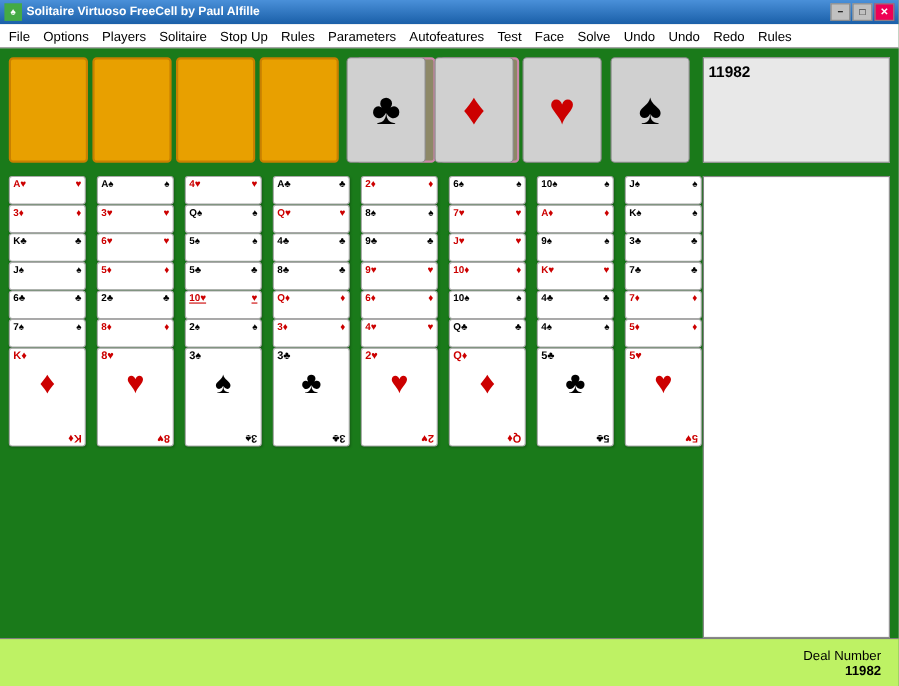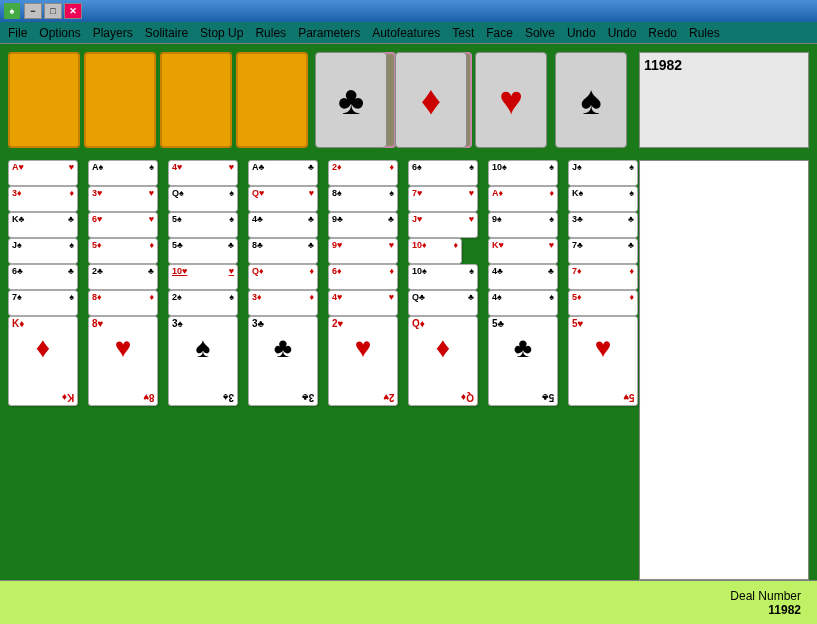--- a/index.html
+++ b/index.html
@@ -27,21 +27,21 @@
     #titlebar .win-buttons { display: flex; gap: 2px; }
     #titlebar .win-btn {
       width: 18px; height: 16px; border: 1px solid #888;
       display: inline-flex; align-items: center; justify-content: center;
       font-size: 9px; cursor: pointer; background: #c0c0c0; color: #000;
     }
     #titlebar .win-btn.close { background: #e05; color: white; }
 
     
     #menubar {
-      background: #0f766e;
+      background: #ffffff;
       height: 22px;
       display: flex;
       align-items: center;
       padding: 0 2px;
       border-bottom: 1px solid #808080;
     }
     .menu-item {
       padding: 2px 6px;
       cursor: pointer;
       font-size: 12px;
@@ -146,20 +146,21 @@
       height: 420px;
       background: white;
       border: 1px solid #888;
     }
   </style>
 </head>
 <body>
 
 <div id="titlebar">
   <span class="title-icon">♠</span>
+  <span class="title-text">Solitaire Virtuoso   FreeCell   by Paul Alfille</span>
   <div class="win-buttons">
     <div class="win-btn">−</div>
     <div class="win-btn">□</div>
     <div class="win-btn close">✕</div>
   </div>
 </div>
 
 <div id="menubar">
 <span class="menu-item">File</span>
     <span class="menu-item">Options</span>
@@ -440,21 +441,21 @@
         <span>7♥</span>
             <span>♥</span>
       </div>
         </div>
         <div style="position: absolute; top: 52px; left: 0px; width: 70px; height: 26px; background: white; border: 1px solid rgb(170, 170, 170); border-radius: 3px; padding: 1px 3px; font-size: 9px; font-weight: bold; color: rgb(204, 0, 0); overflow: hidden; box-shadow: rgba(0, 0, 0, 0.2) 1px 1px 2px; cursor: pointer;">
           <div style="display:flex;justify-content:space-between;">
         <span>J♥</span>
             <span>♥</span>
       </div>
         </div>
-        <div style="position: absolute; top: 78px; left: 0px; width: 54px; height: 26px; background: white; border: 1px solid rgb(170, 170, 170); border-radius: 3px; padding: 1px 3px; font-size: 9px; font-weight: bold; color: rgb(204, 0, 0); overflow: hidden; box-shadow: rgba(0, 0, 0, 0.2) 1px 1px 2px; cursor: pointer;">
+        <div style="position: absolute; top: 78px; left: 0px; width: 70px; height: 26px; background: white; border: 1px solid rgb(170, 170, 170); border-radius: 3px; padding: 1px 3px; font-size: 9px; font-weight: bold; color: rgb(204, 0, 0); overflow: hidden; box-shadow: rgba(0, 0, 0, 0.2) 1px 1px 2px; cursor: pointer;">
           <div style="display:flex;justify-content:space-between;">
         <span>10♦</span>
             <span>♦</span>
       </div>
         </div>
         <div style="position: absolute; top: 104px; left: 0px; width: 70px; height: 26px; background: white; border: 1px solid rgb(170, 170, 170); border-radius: 3px; padding: 1px 3px; font-size: 9px; font-weight: bold; color: rgb(0, 0, 0); overflow: hidden; box-shadow: rgba(0, 0, 0, 0.2) 1px 1px 2px; cursor: pointer;">
           <div style="display:flex;justify-content:space-between;">
         <span>10♠</span>
             <span>♠</span>
       </div>

